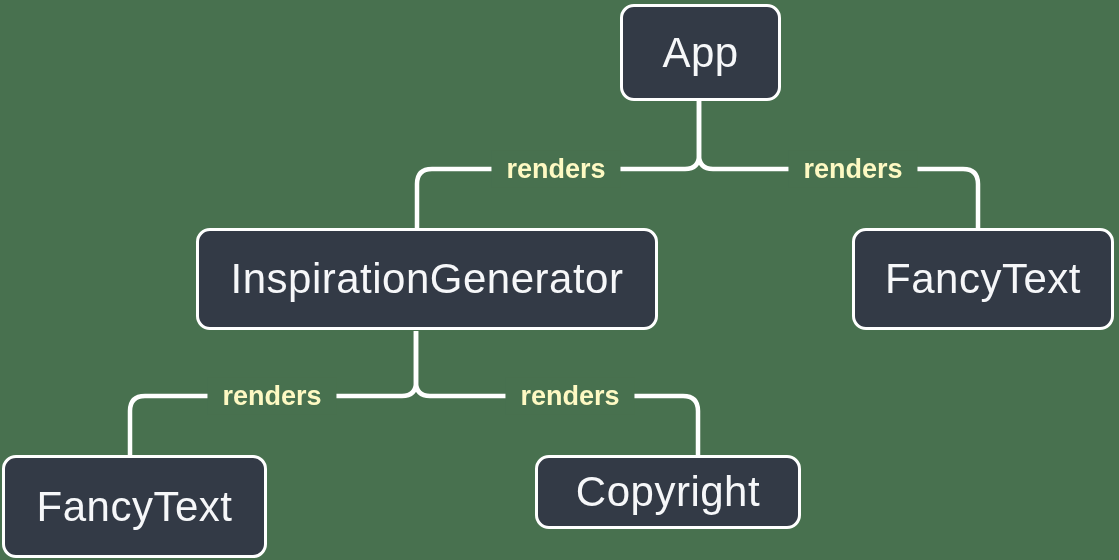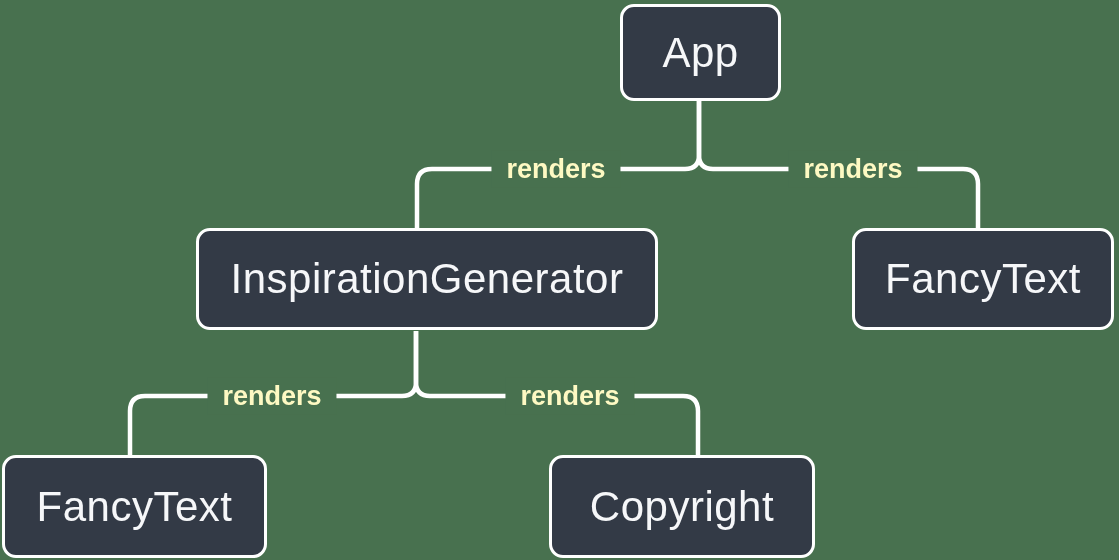--- a/index.html
+++ b/index.html
@@ -40,21 +40,21 @@
     justify-content: center;
     font-size: 42px;
     font-weight: 500;
     letter-spacing: 0.5px;
     white-space: nowrap;
   }
   .node-app            { left: 620px; top: 4px;   width: 161px; height: 97px;  }
   .node-inspiration    { left: 196px; top: 228px; width: 462px; height: 102px; }
   .node-fancy-right    { left: 852px; top: 228px; width: 262px; height: 102px; }
   .node-fancy-left     { left: 2px;   top: 455px; width: 265px; height: 103px; }
-  .node-copyright      { left: 549px; top: 455px; width: 266px; height: 103px; }
+  .node-copyright      { left: 535px; top: 455px; width: 266px; height: 74px; }
 
   .edge-label {
     position: absolute;
     transform: translate(-50%, -50%);
     background: #48714F;
     color: #fef9c3;
     font-size: 27px;
     font-weight: 700;
     padding: 3px 15px;
     white-space: nowrap;

